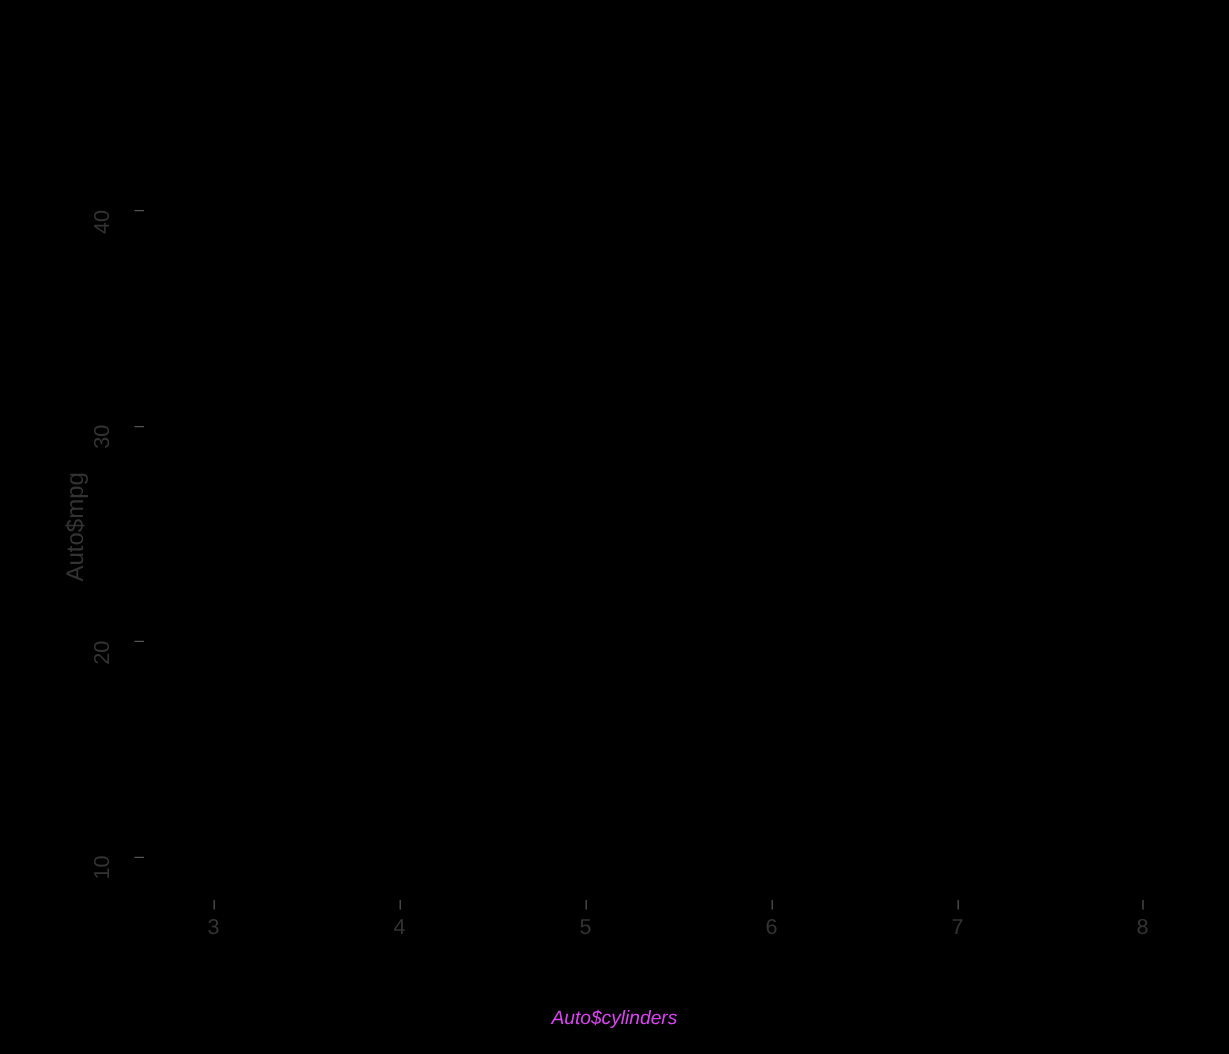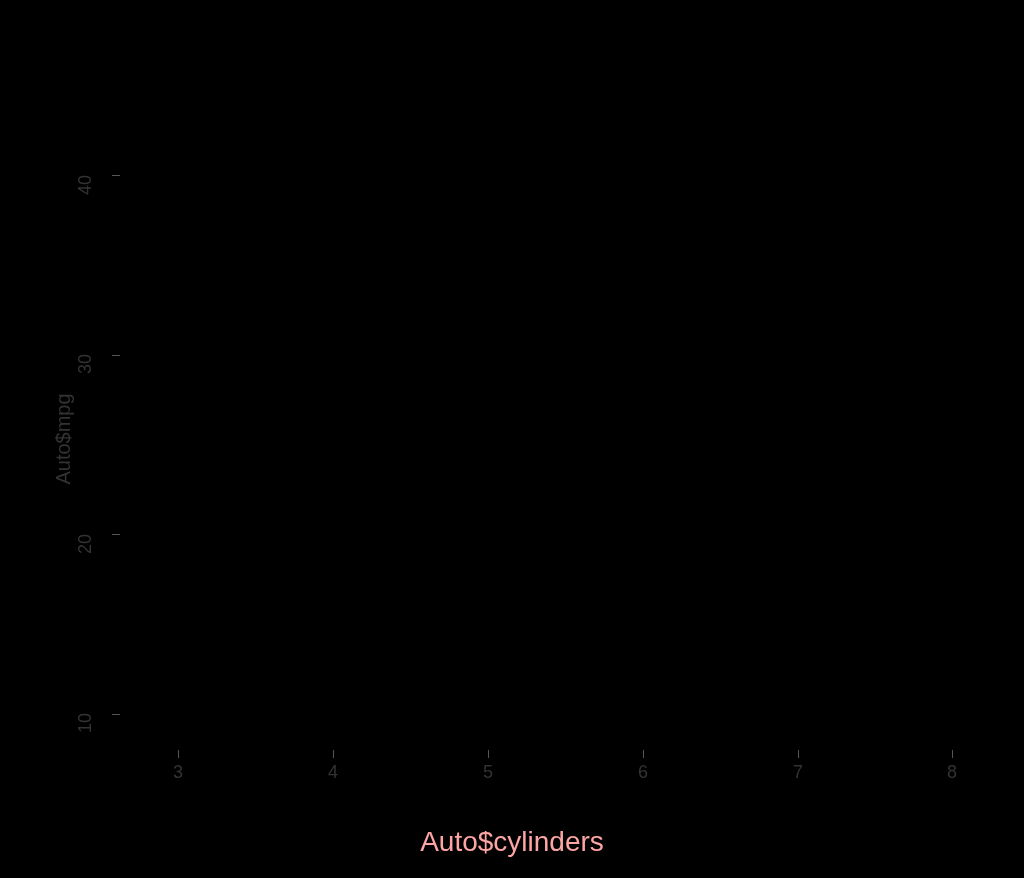--- a/index.html
+++ b/index.html
@@ -21,22 +21,23 @@
     top: 50px;
     width: 860px;
     height: 700px;
     border: 1px solid #000;
   }
   .x-axis-label {
     position: absolute;
     left: 50%;
     transform: translateX(-50%);
     bottom: 20px;
-    color: #fca5a5;
-    font-size: 28px;
+    color: #d946ef;
+    font-size: 16px;
+    font-style: italic;
   }
   .y-axis-label {
     position: absolute;
     left: 18px;
     top: 50%;
     transform: translateY(-50%) rotate(-90deg);
     transform-origin: center;
     color: #333;
     font-size: 20px;
   }

